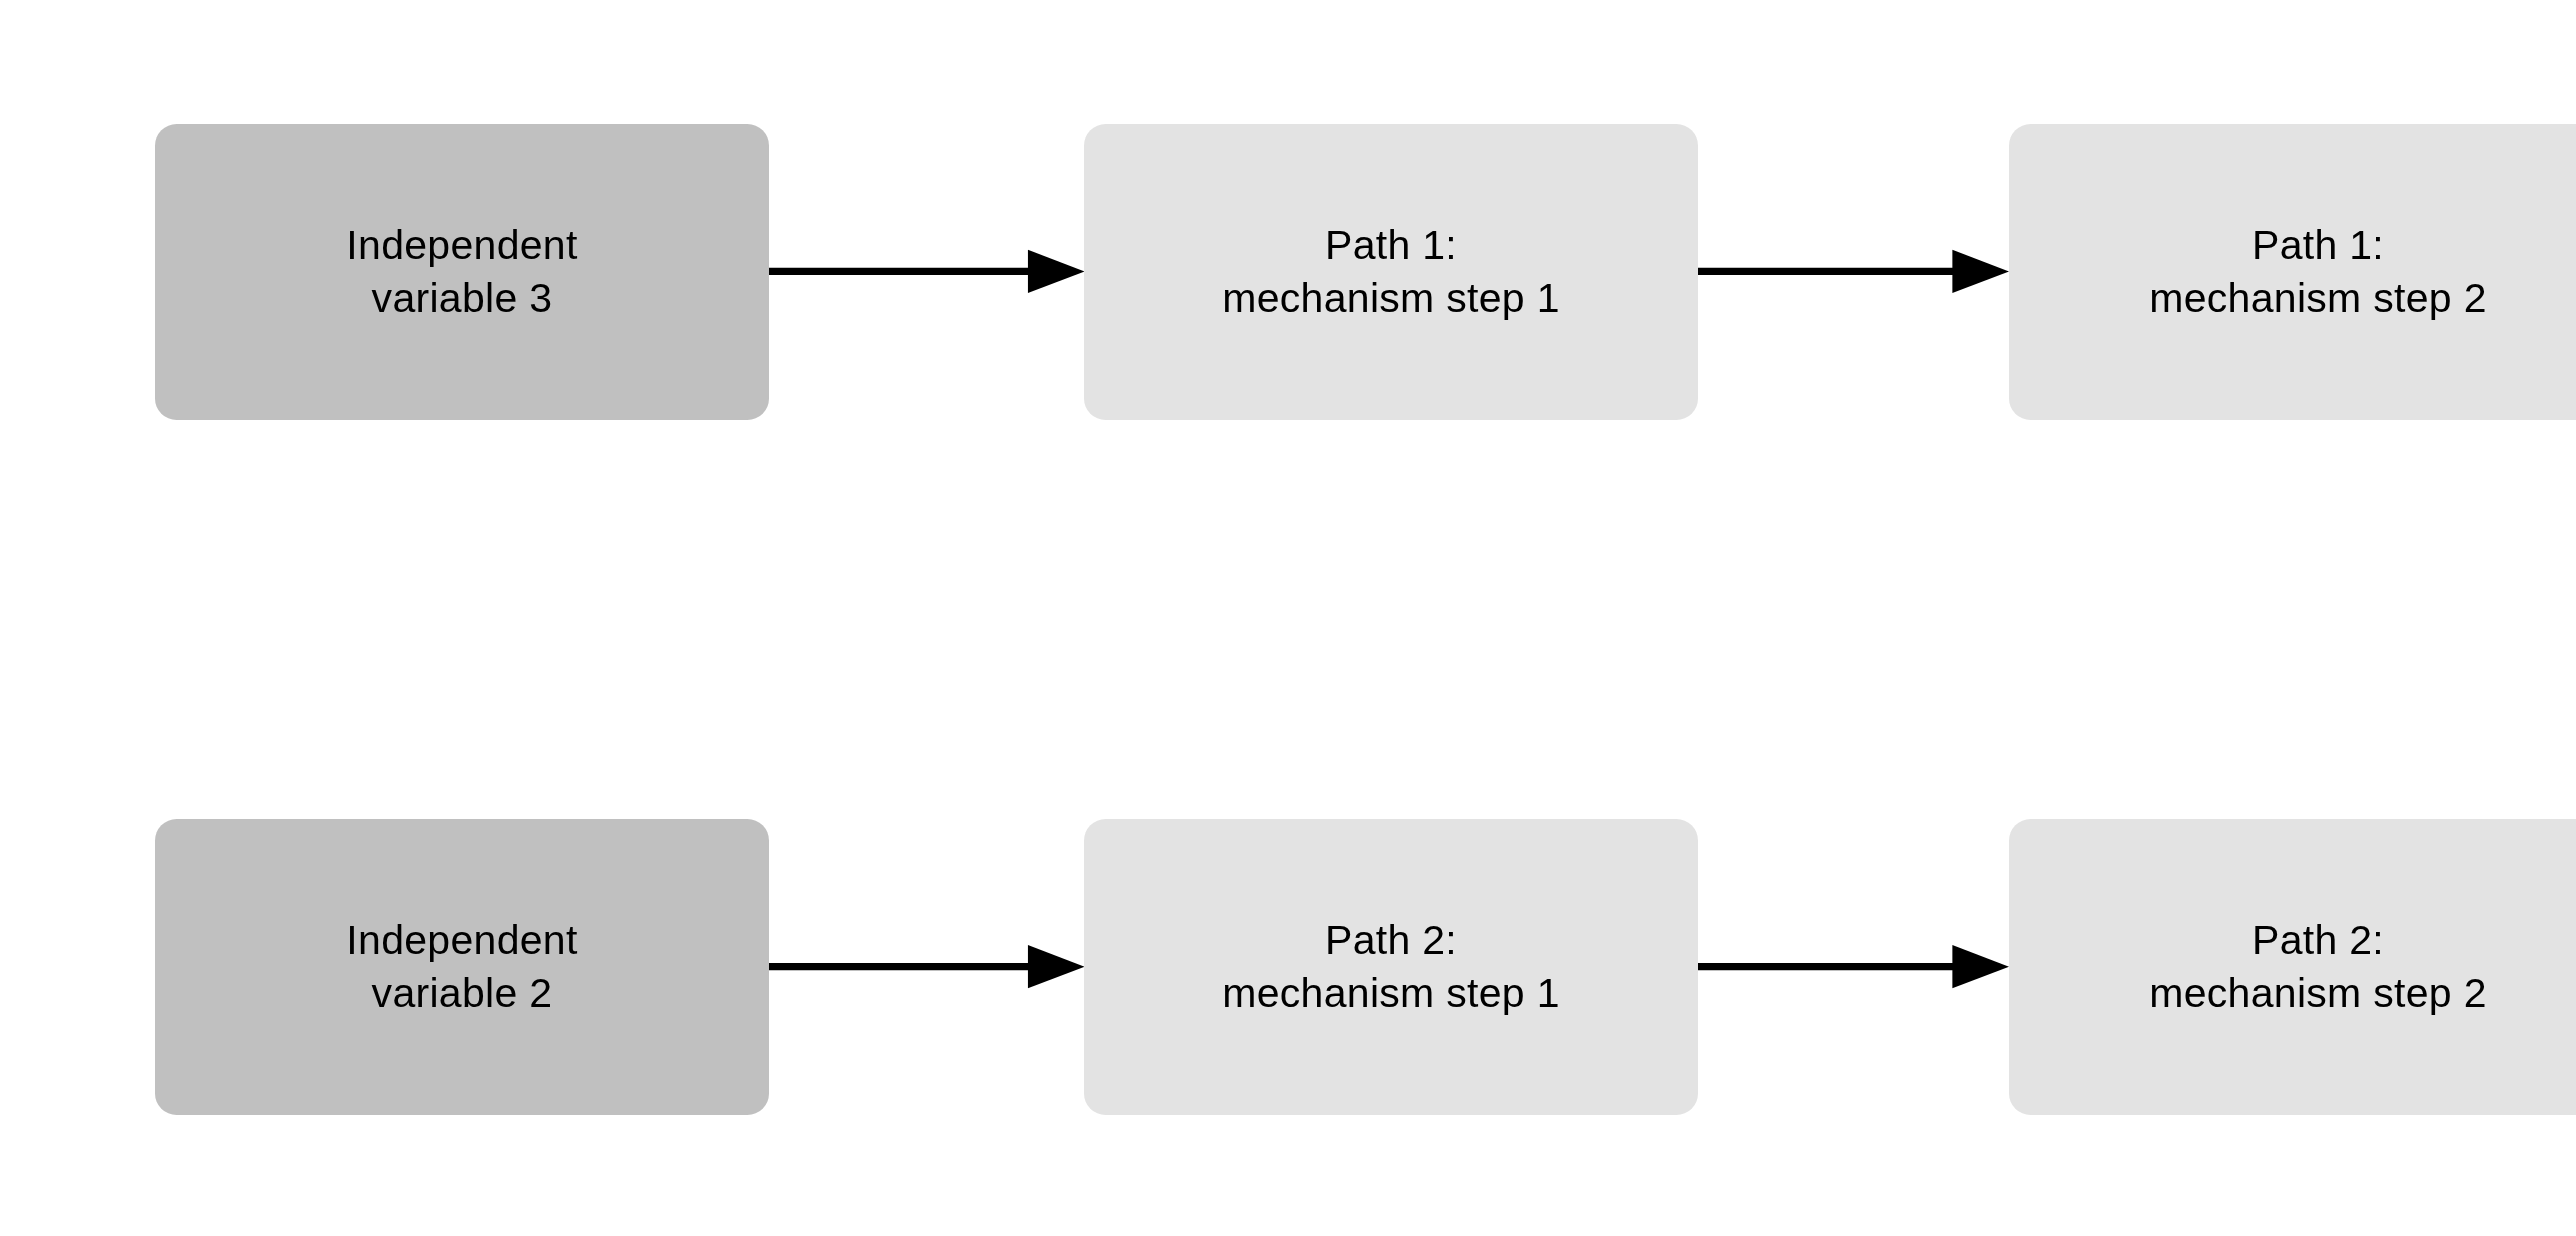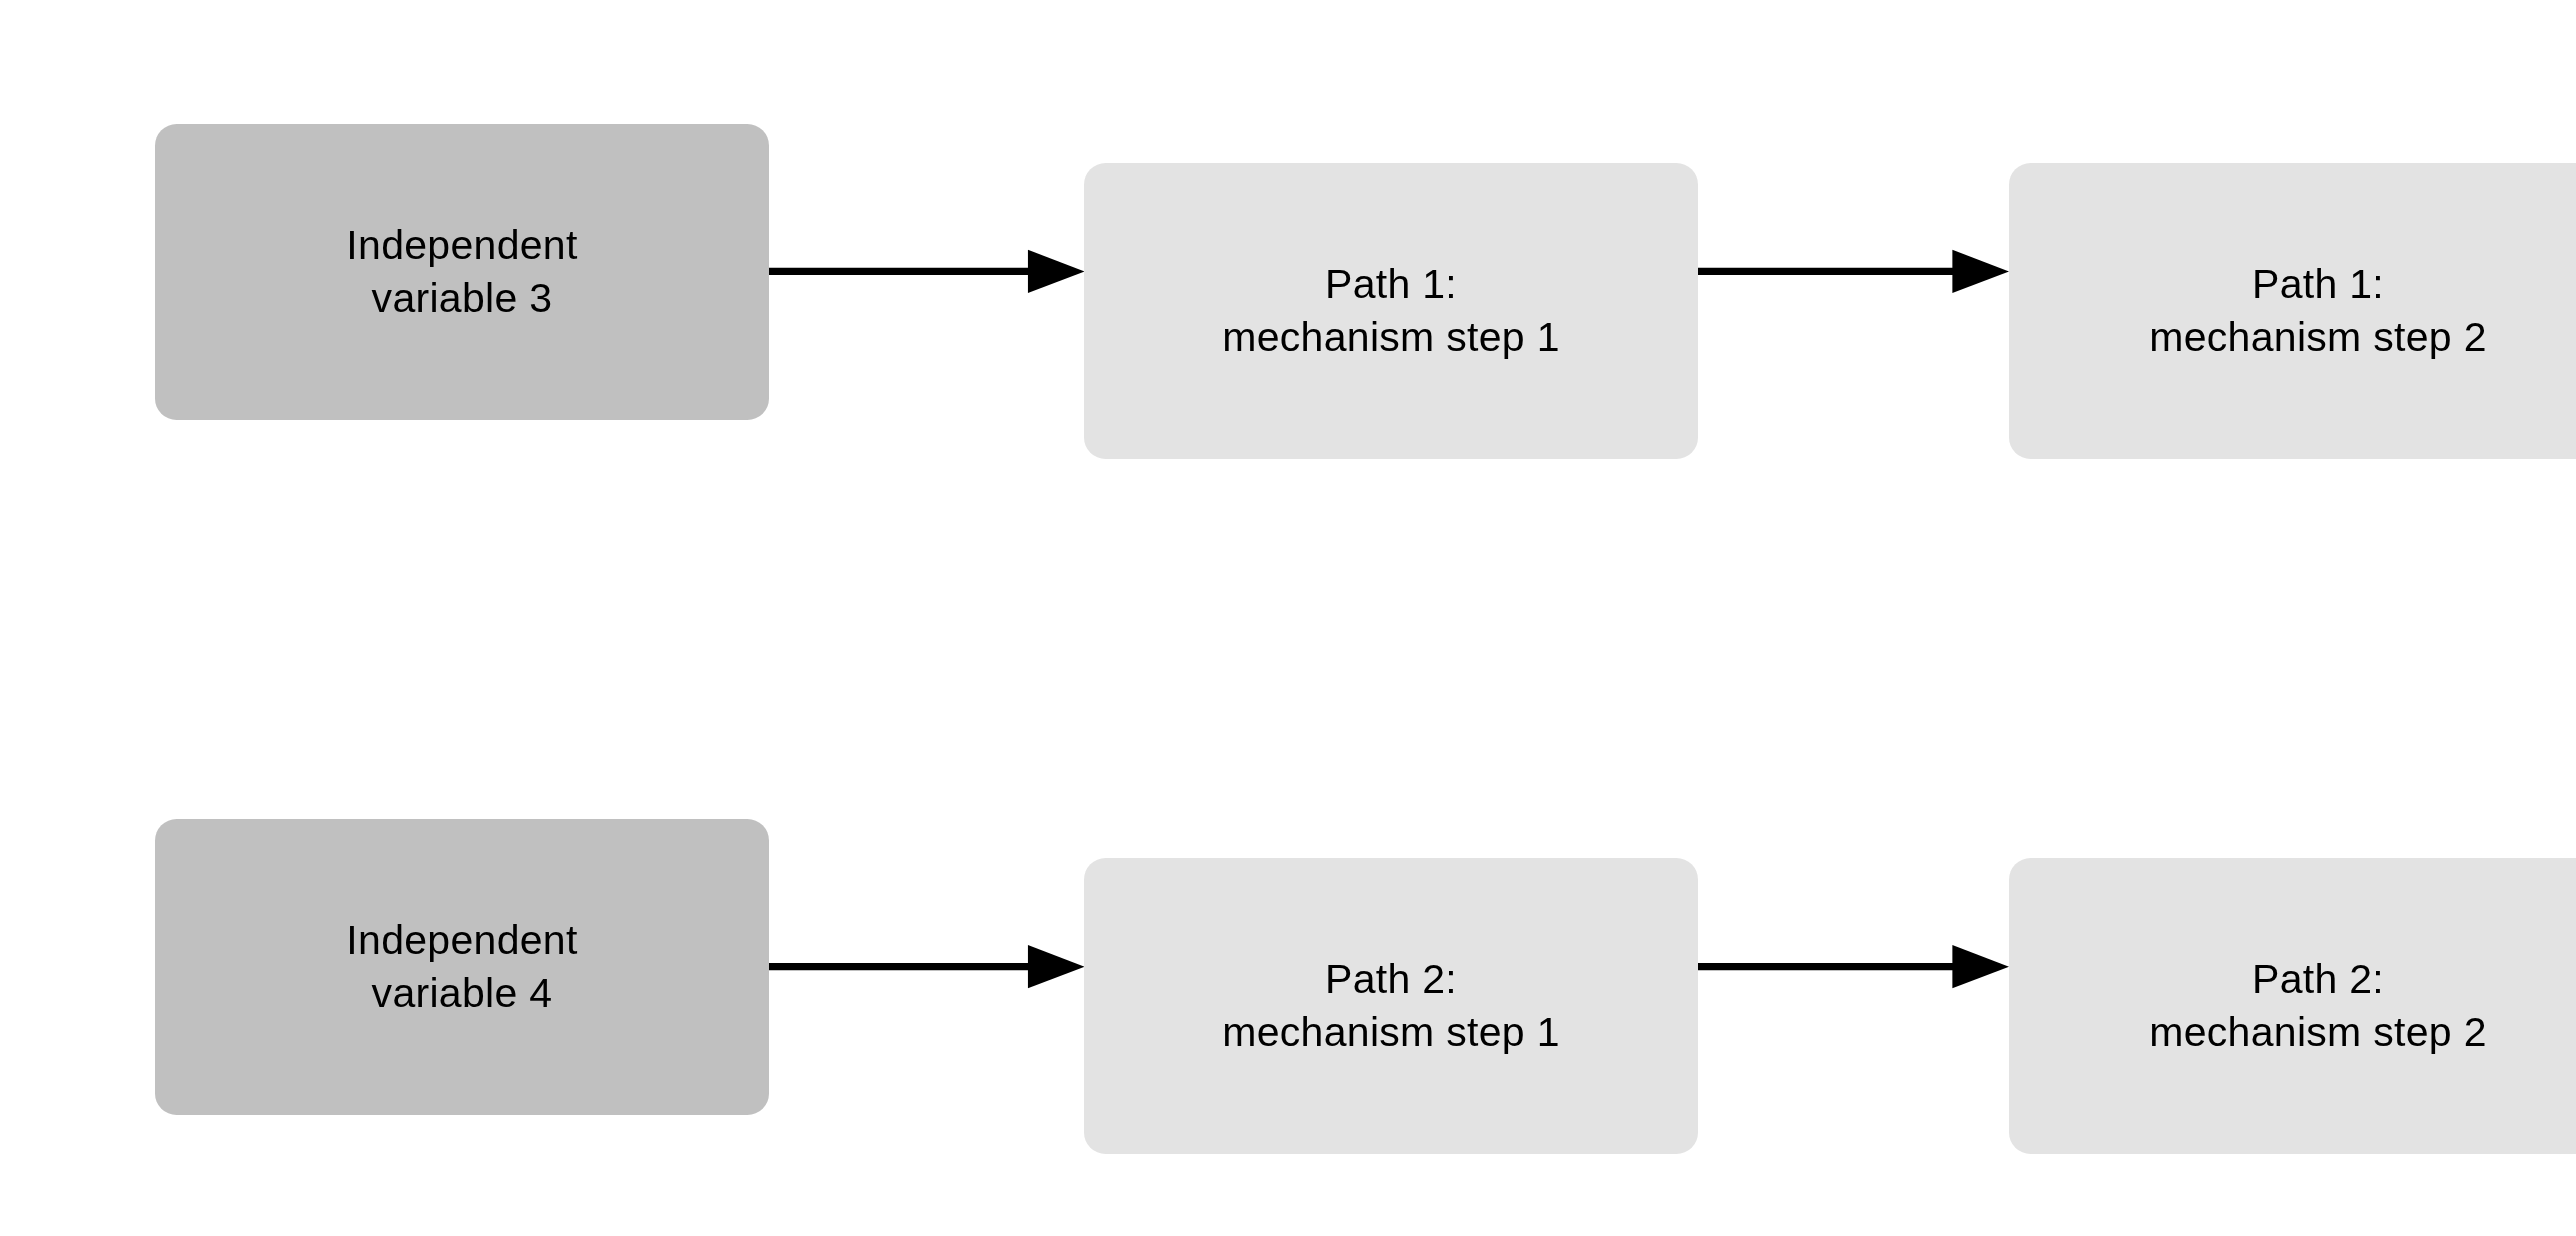--- a/index.html
+++ b/index.html
@@ -32,21 +32,21 @@
     flex-direction: column;
     align-items: center;
     justify-content: center;
     text-align: center;
     color: var(--text, #000000);
     font-size: 41px;
     line-height: 53px;
     letter-spacing: 0.3px;
   }
   .node--primary { background: var(--node-primary, #c0c0c0); }
-  .node--secondary { background: var(--node-secondary, #e3e3e3); margin-top: 39px; }
+  .node--secondary { background: var(--node-secondary, #e3e3e3); }
 
   
   #node-iv1  { left: 155px;  top: 124px;  width: 614px; height: 296px; }
   #node-p1s1 { left: 1084px; top: 124px;  width: 614px; height: 296px; }
   #node-p1s2 { left: 2009px; top: 124px;  width: 618px; height: 296px; }
   #node-iv2  { left: 155px;  top: 819px; width: 614px; height: 296px; }
   #node-p2s1 { left: 1084px; top: 819px; width: 614px; height: 296px; }
   #node-p2s2 { left: 2009px; top: 819px; width: 618px; height: 296px; }
 </style>
 </head>
@@ -97,21 +97,21 @@
     <span>mechanism step 1</span>
   </div>
 
   <div class="node node--secondary" id="node-p1s2">
     <span>Path 1:</span>
     <span>mechanism step 2</span>
   </div>
 
   <div class="node node--primary" id="node-iv2">
     <span>Independent</span>
-    <span>variable 4</span>
+    <span>variable 2</span>
   </div>
 
   <div class="node node--secondary" id="node-p2s1">
     <span>Path 2:</span>
     <span>mechanism step 1</span>
   </div>
 
   <div class="node node--secondary" id="node-p2s2">
     <span>Path 2:</span>
     <span>mechanism step 2</span>

